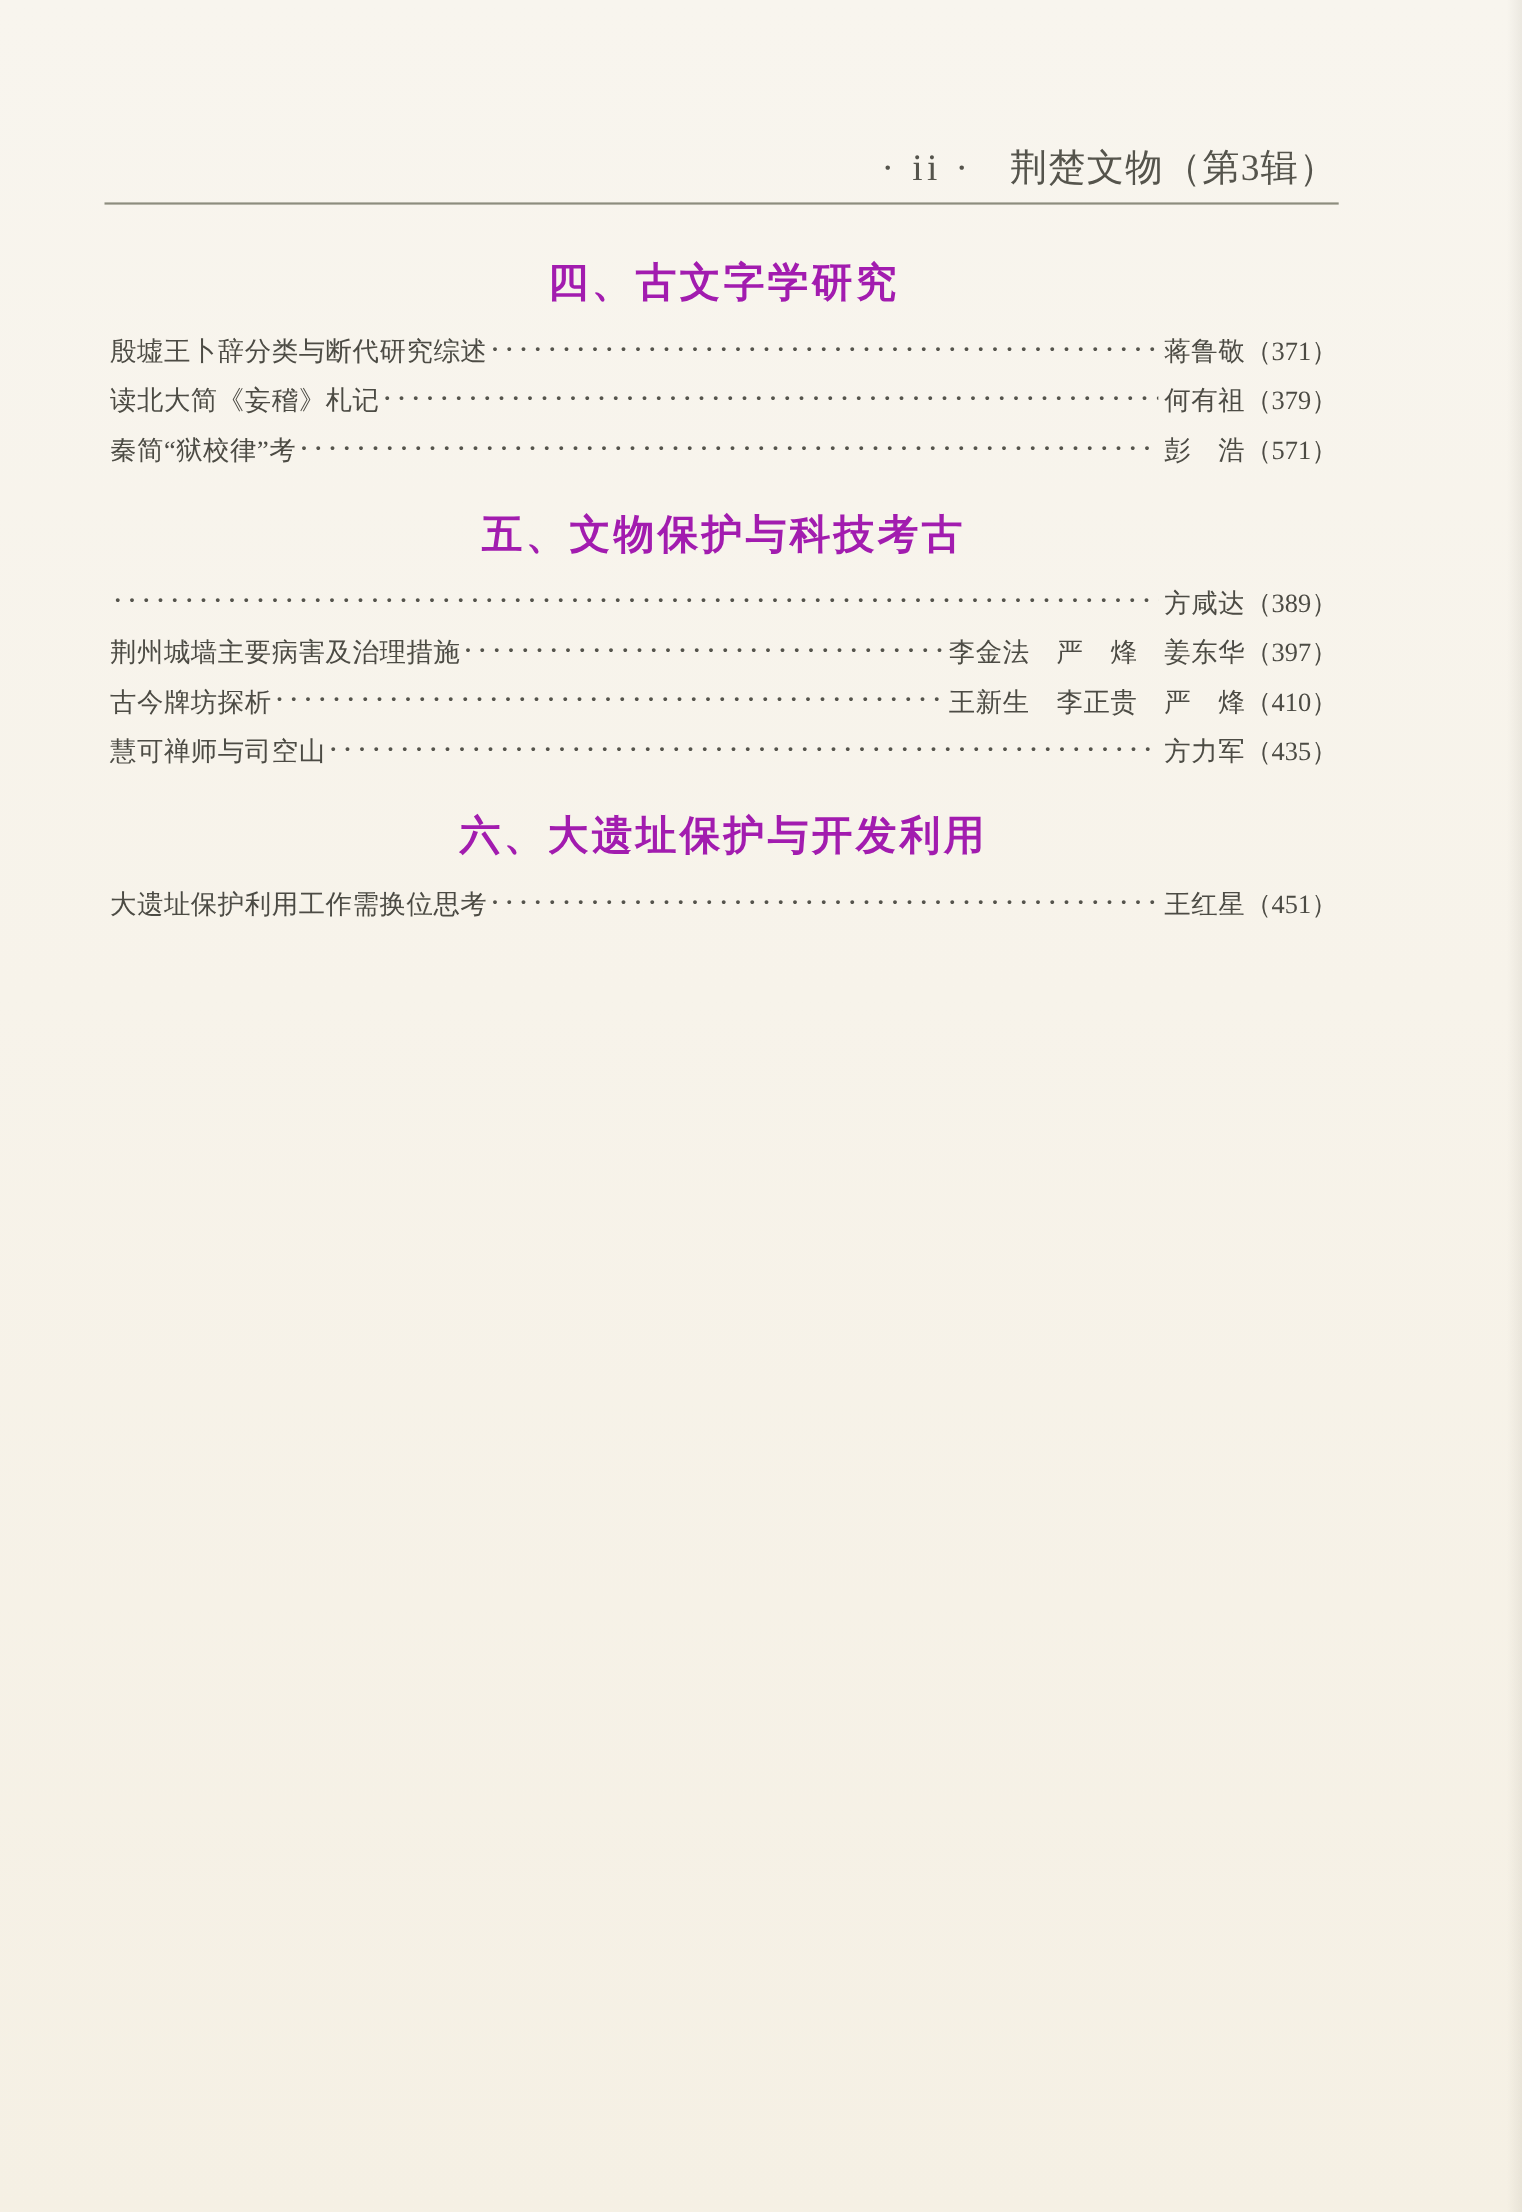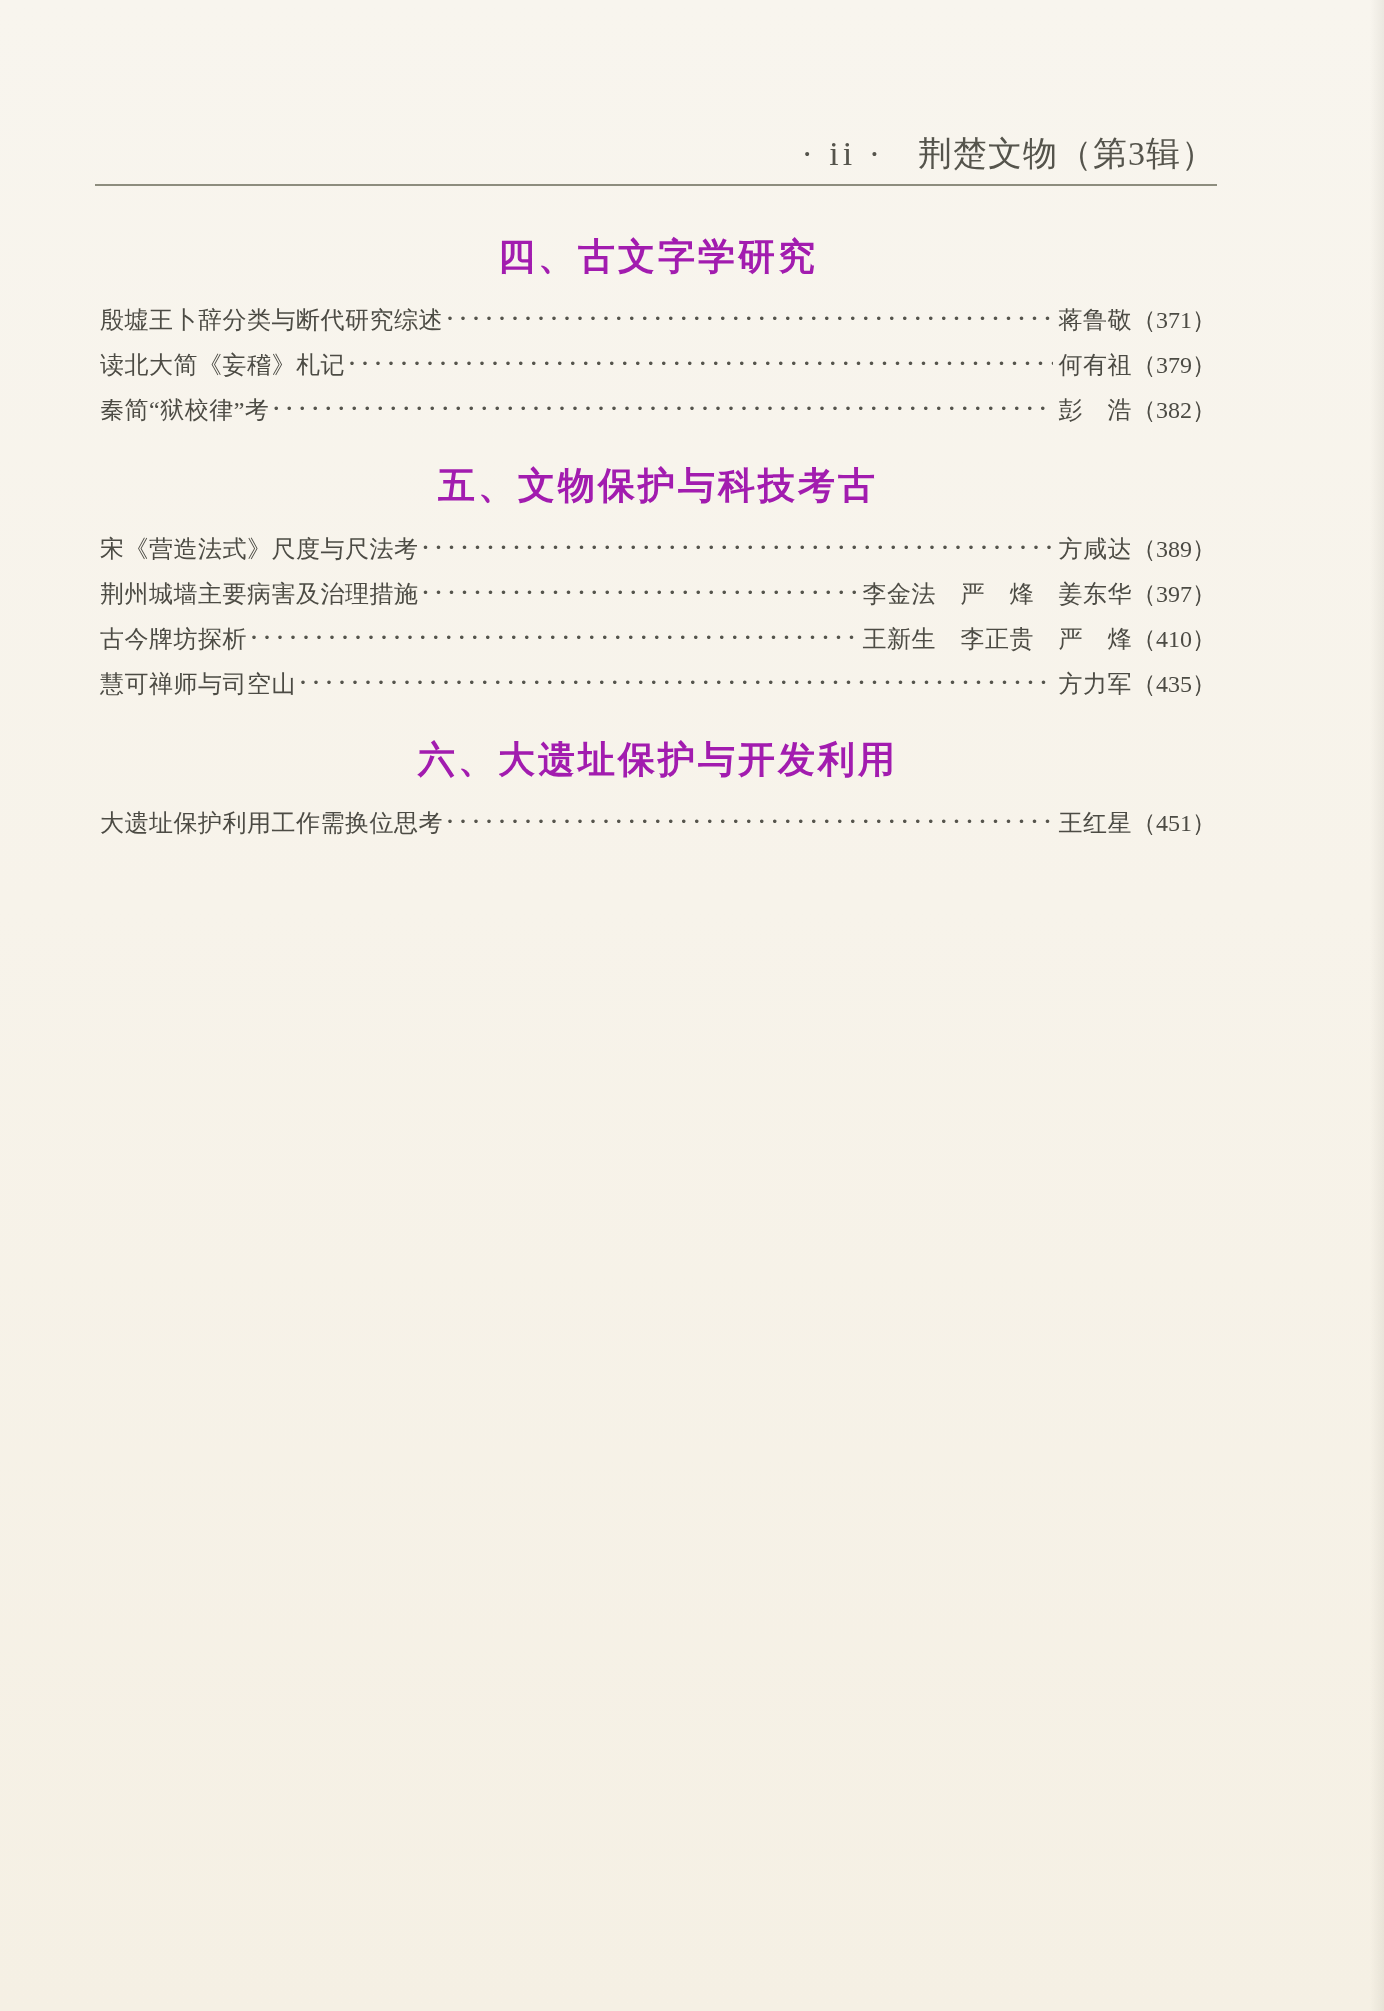--- a/index.html
+++ b/index.html
@@ -131,27 +131,26 @@
   <div class="toc-entry">
     <span class="entry-title">读北大简《妄稽》札记</span>
     <span class="dot-leader"></span>
     <span class="entry-authors">何有祖</span>
     <span class="entry-page">（379）</span>
   </div>
   <div class="toc-entry">
     <span class="entry-title">秦简“狱校律”考</span>
     <span class="dot-leader"></span>
     <span class="entry-authors">彭　浩</span>
-    <span class="entry-page">（382）</span>
+    <span class="entry-page">（571）</span>
   </div>
 
   <div class="section-title">五、文物保护与科技考古</div>
 
   <div class="toc-entry">
-    <span class="entry-title">宋《营造法式》尺度与尺法考</span>
     <span class="dot-leader"></span>
     <span class="entry-authors">方咸达</span>
     <span class="entry-page">（389）</span>
   </div>
   <div class="toc-entry">
     <span class="entry-title">荆州城墙主要病害及治理措施</span>
     <span class="dot-leader"></span>
     <span class="entry-authors">李金法　严　烽　姜东华</span>
     <span class="entry-page">（397）</span>
   </div>

